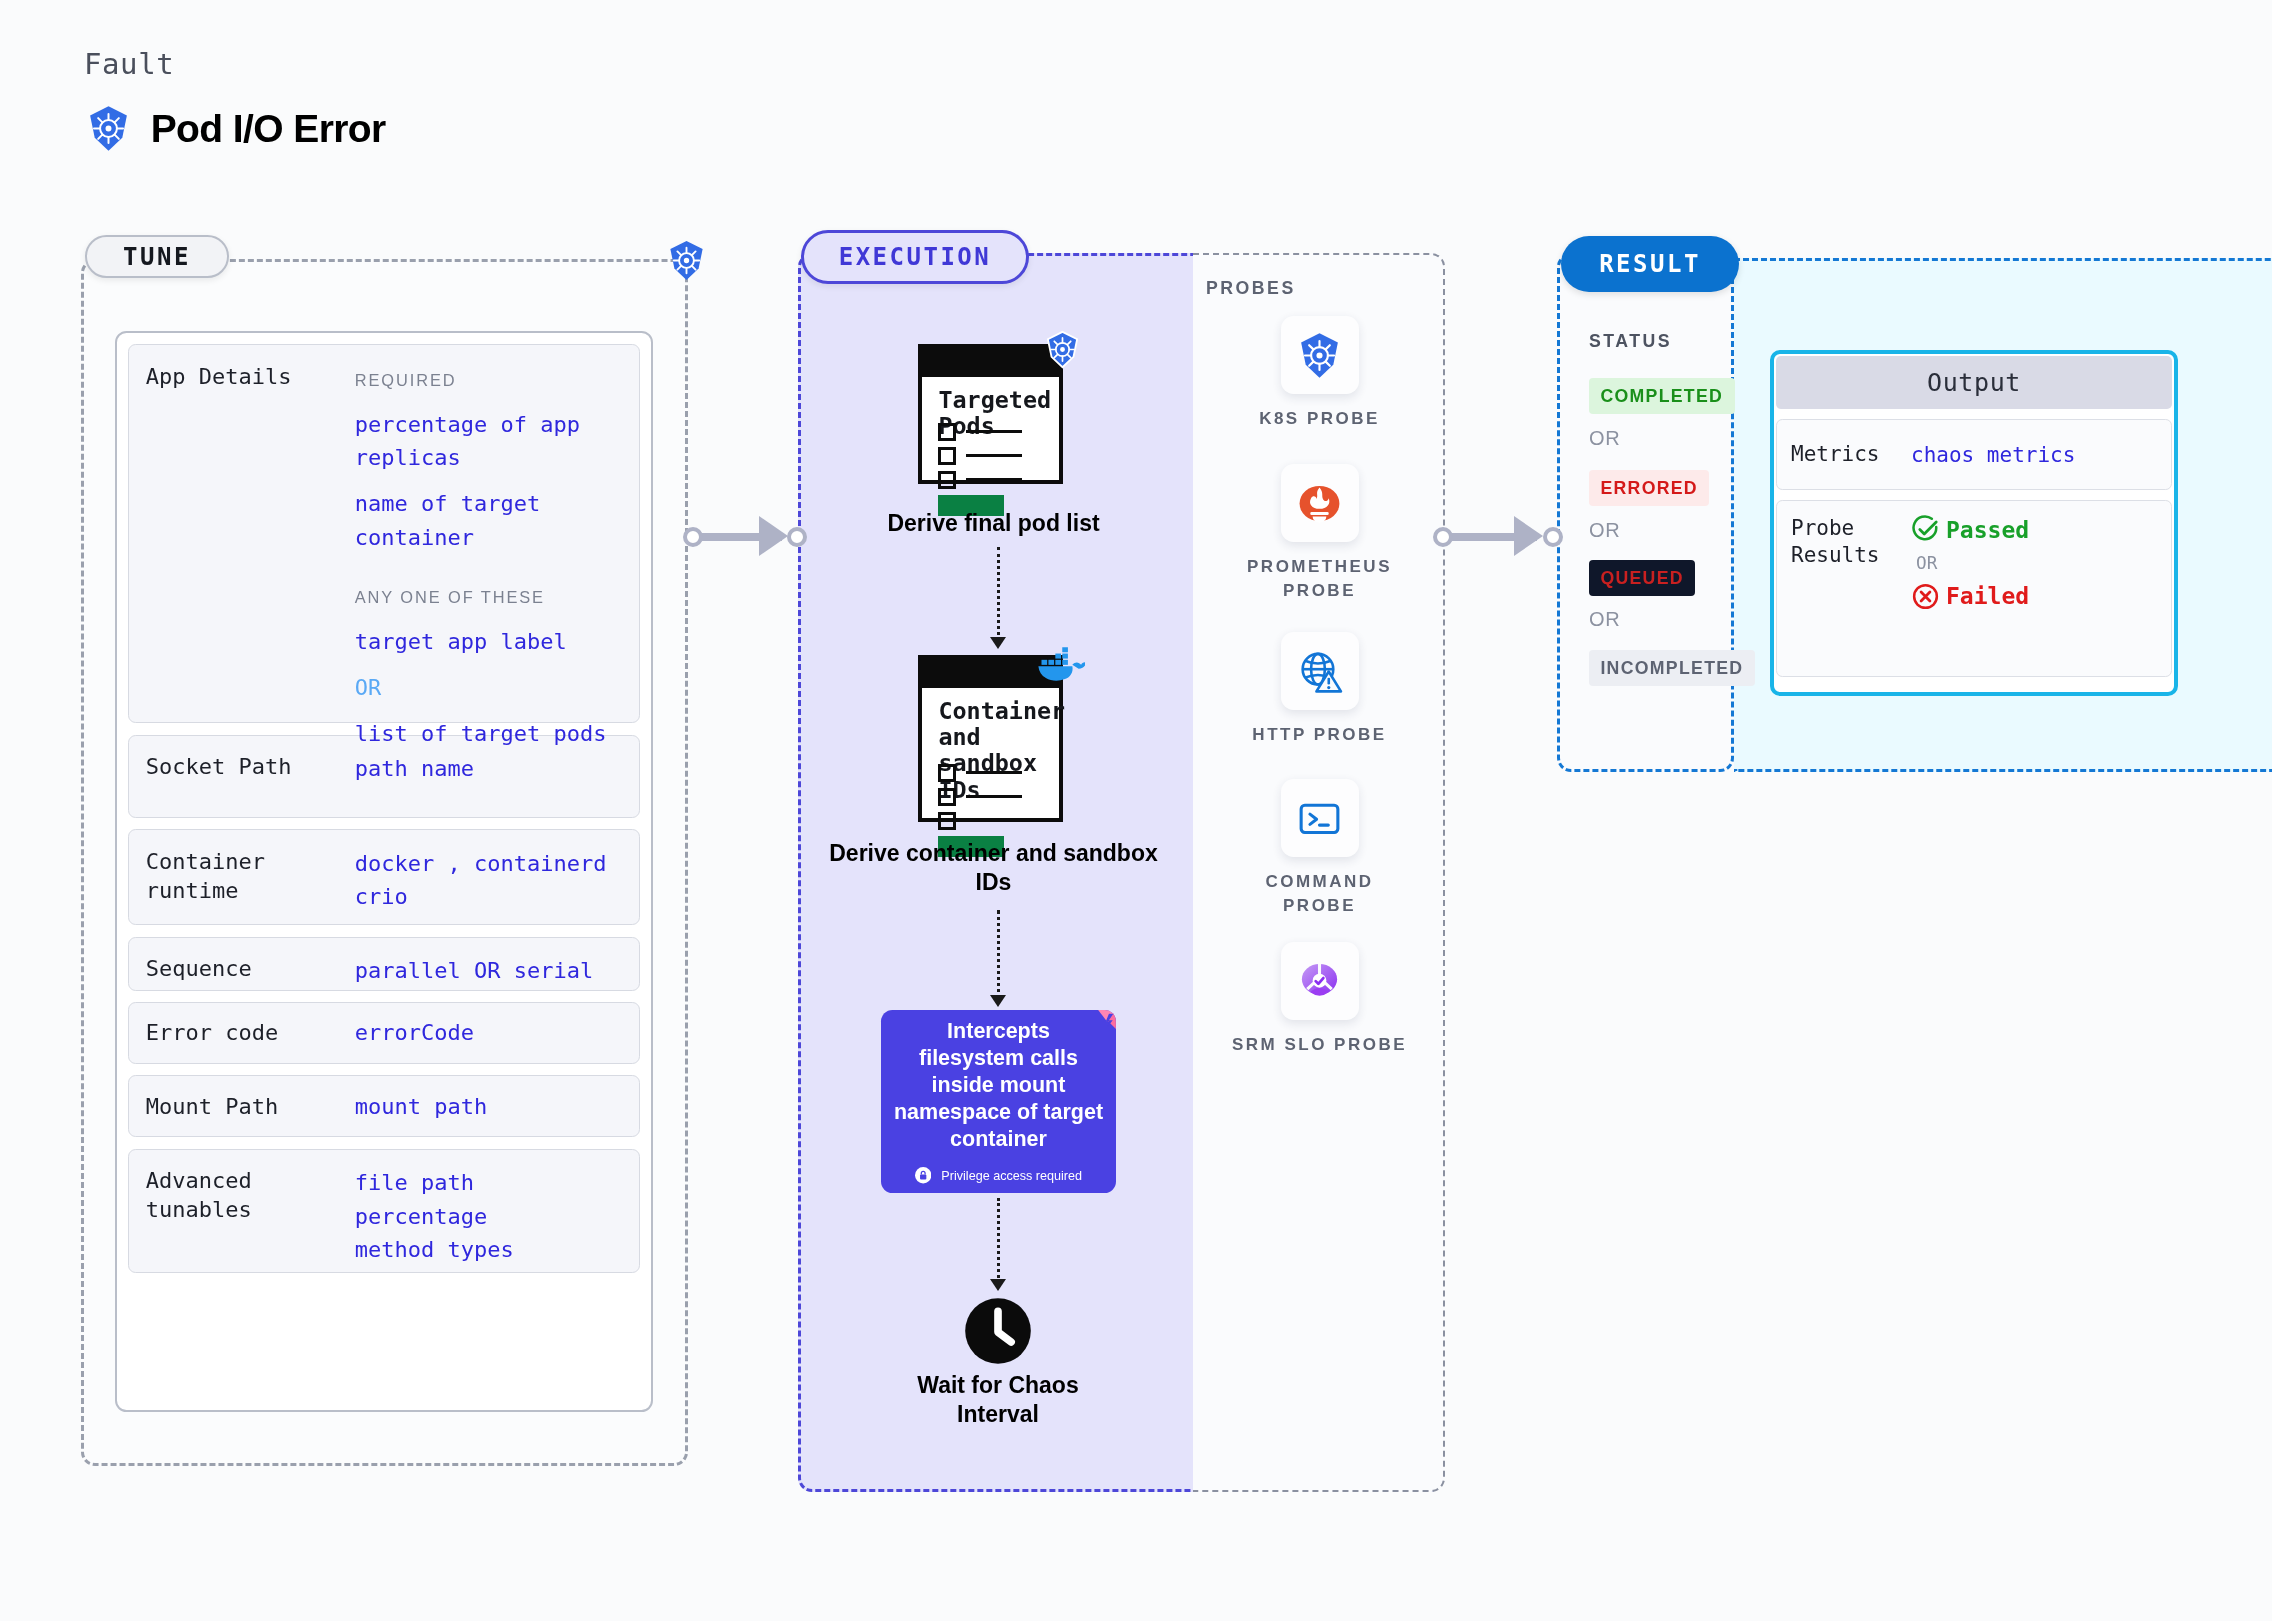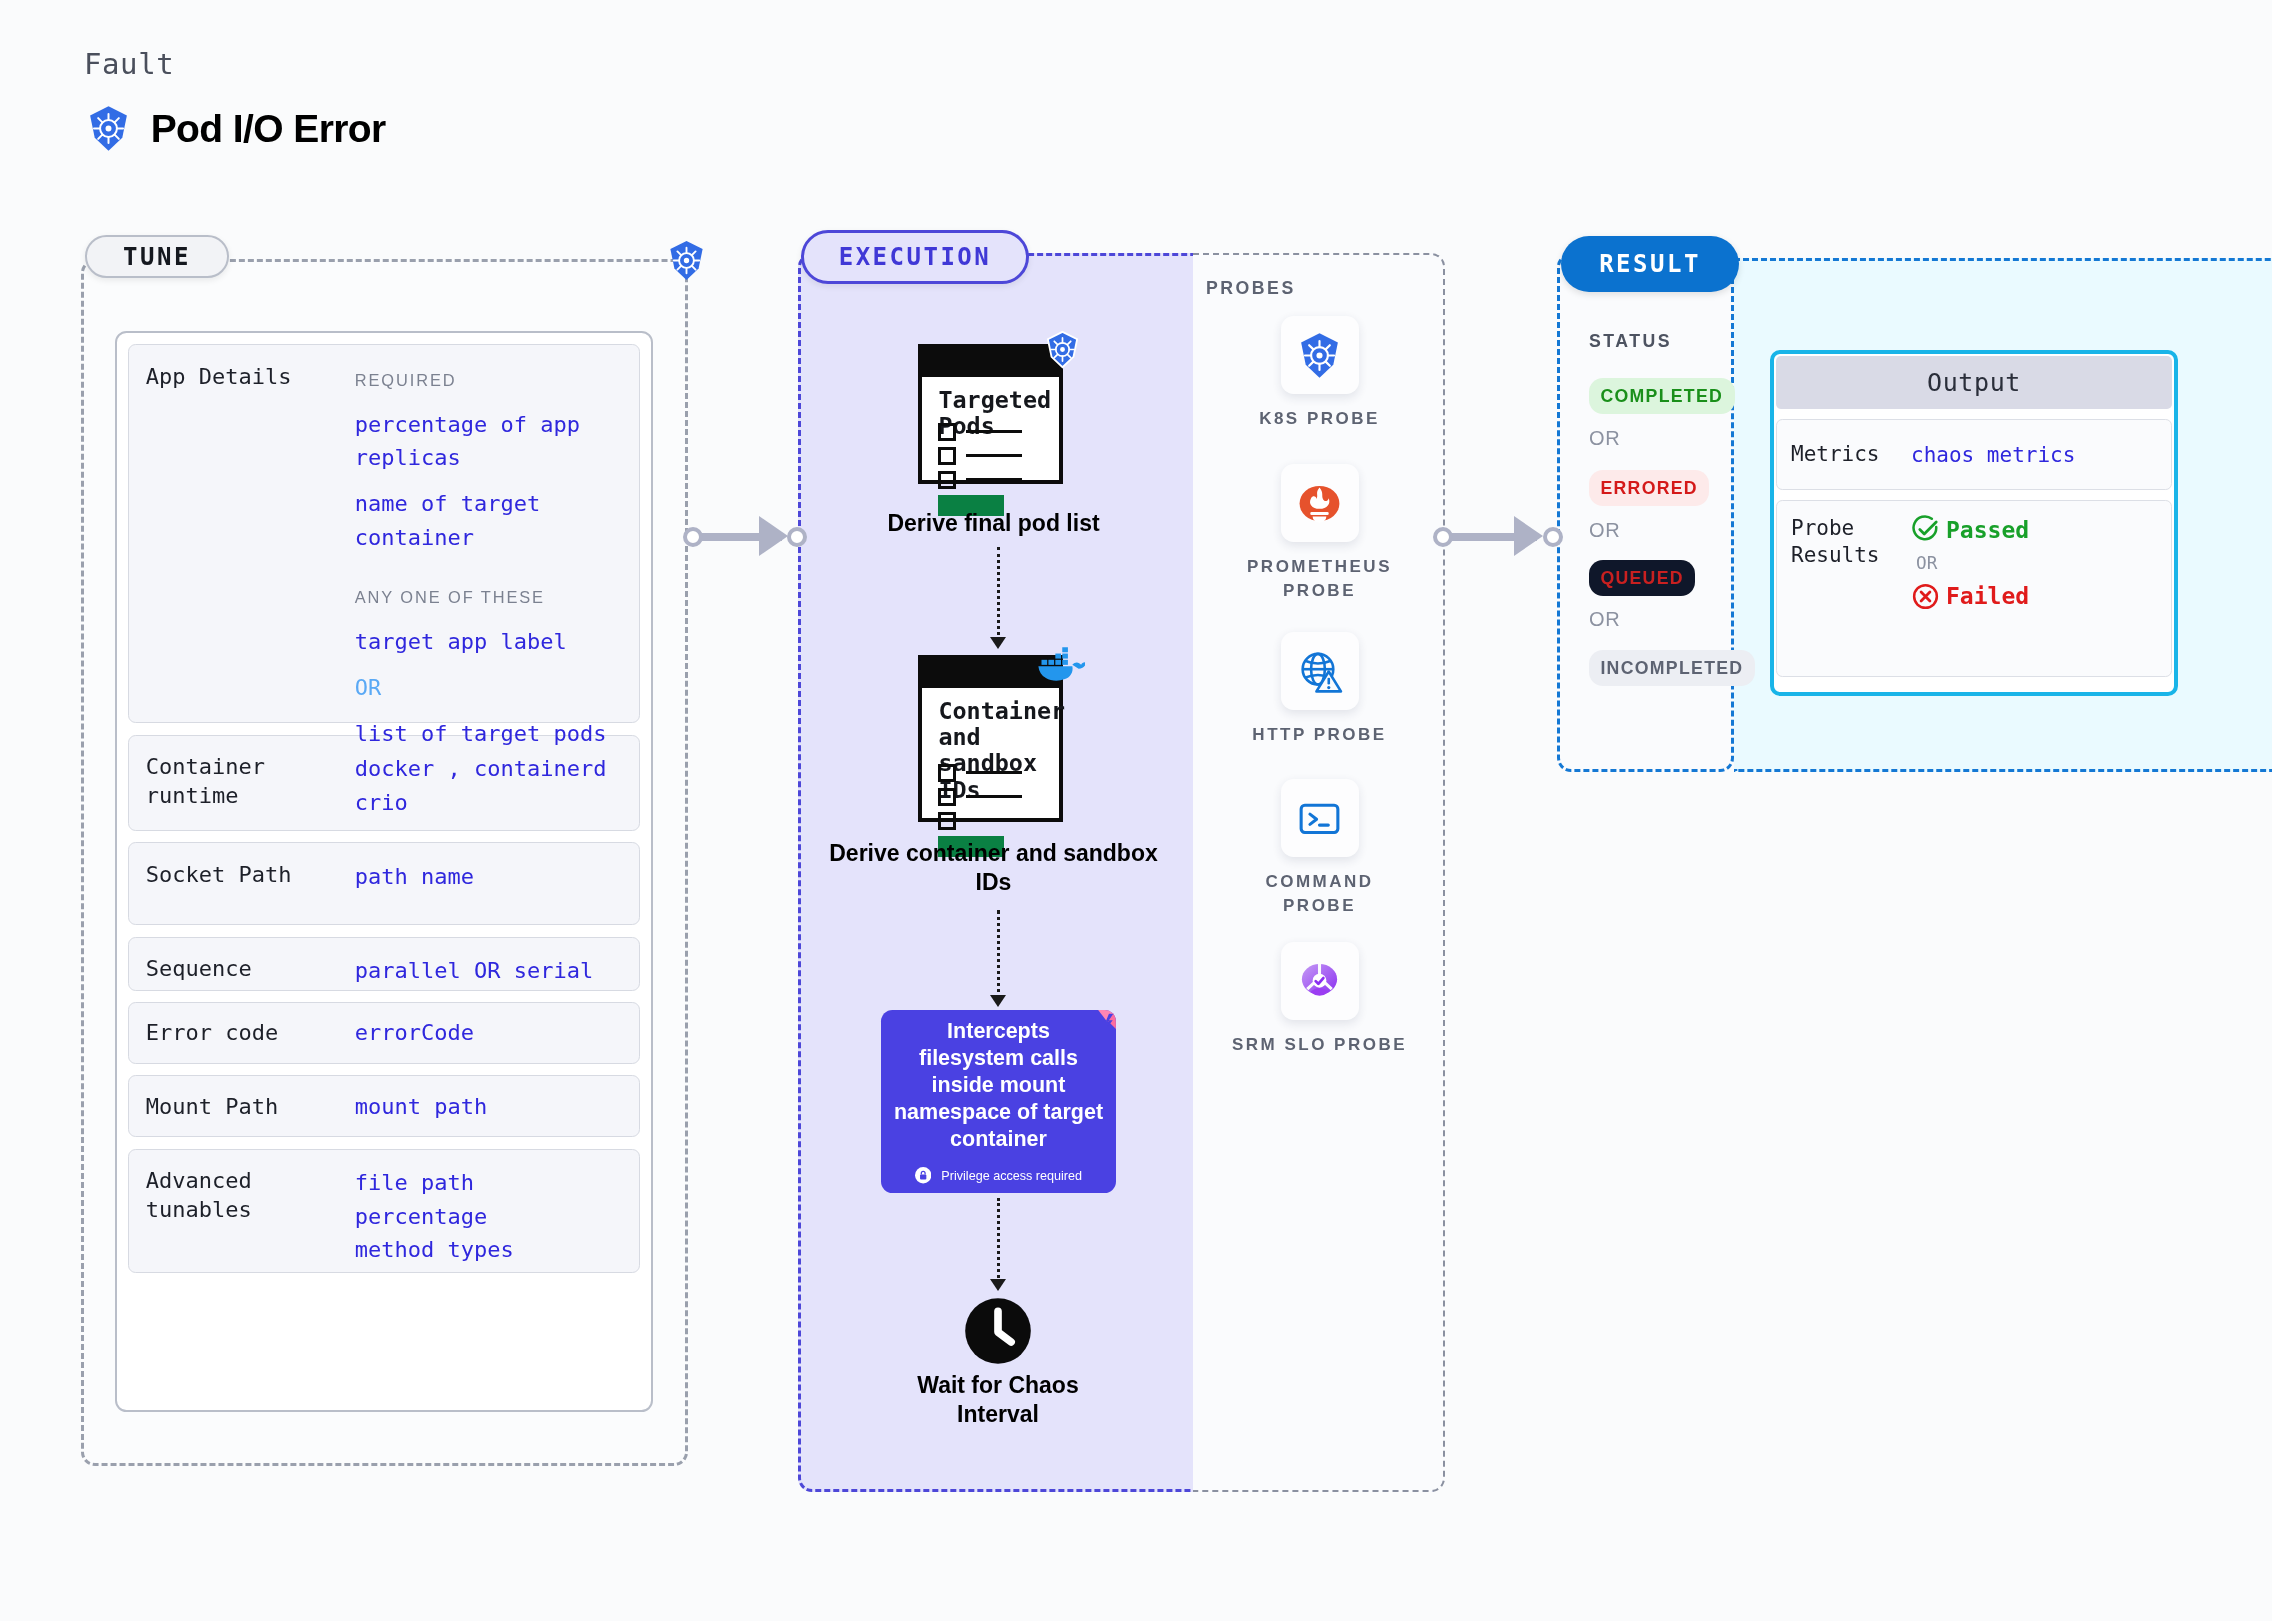--- a/index.html
+++ b/index.html
@@ -154,21 +154,21 @@
   .probe-name {
     font-size: 17px; letter-spacing: 2.5px; color: #5d6372; font-weight: 600; line-height: 1.42;
   }
 
   
   .status-label {
     position: absolute; left: 1589px; top: 331px;
     font-size: 17.7px; letter-spacing: 2.5px; color: #4d5361; font-weight: 700;
   }
   .status-chip {
-    position: absolute; left: 1589px; border-radius: 14px;
+    position: absolute; left: 1589px; border-radius: 4px;
     font-size: 17.7px; font-weight: 700; letter-spacing: 1.3px;
     padding: 7.6px 11.4px; display: inline-block;
   }
   .status-or {
     position: absolute; left: 1589px;
     font-size: 20px; color: #8c92a1; letter-spacing: 0.6px;
   }
 
   
   .out-card {
@@ -279,32 +279,32 @@
         <span class="kicker">ANY ONE OF THESE</span>
         <span class="sp"></span>
         <div>target app label</div>
         <span class="sp"></span>
         <div class="orword">OR</div>
         <span class="sp"></span>
         <div>list of target pods</div>
       </div>
     </div>
 
+    <div class="ui-row" style="height:83px">
+      <div class="rl">Socket Path</div>
+      <div class="rv">
+        <div>path name</div>
+      </div>
+    </div>
+
     <div class="ui-row" style="height:96px">
       <div class="rl">Container runtime</div>
       <div class="rv">
         <div>docker , containerd</div>
         <div>crio</div>
-      </div>
-    </div>
-
-    <div class="ui-row" style="height:83px">
-      <div class="rl">Socket Path</div>
-      <div class="rv">
-        <div>path name</div>
       </div>
     </div>
 
     <div class="ui-row" style="height:54px;">
       <div class="rl">Sequence</div>
       <div class="rv">
         <div>parallel OR serial</div>
       </div>
     </div>
 

